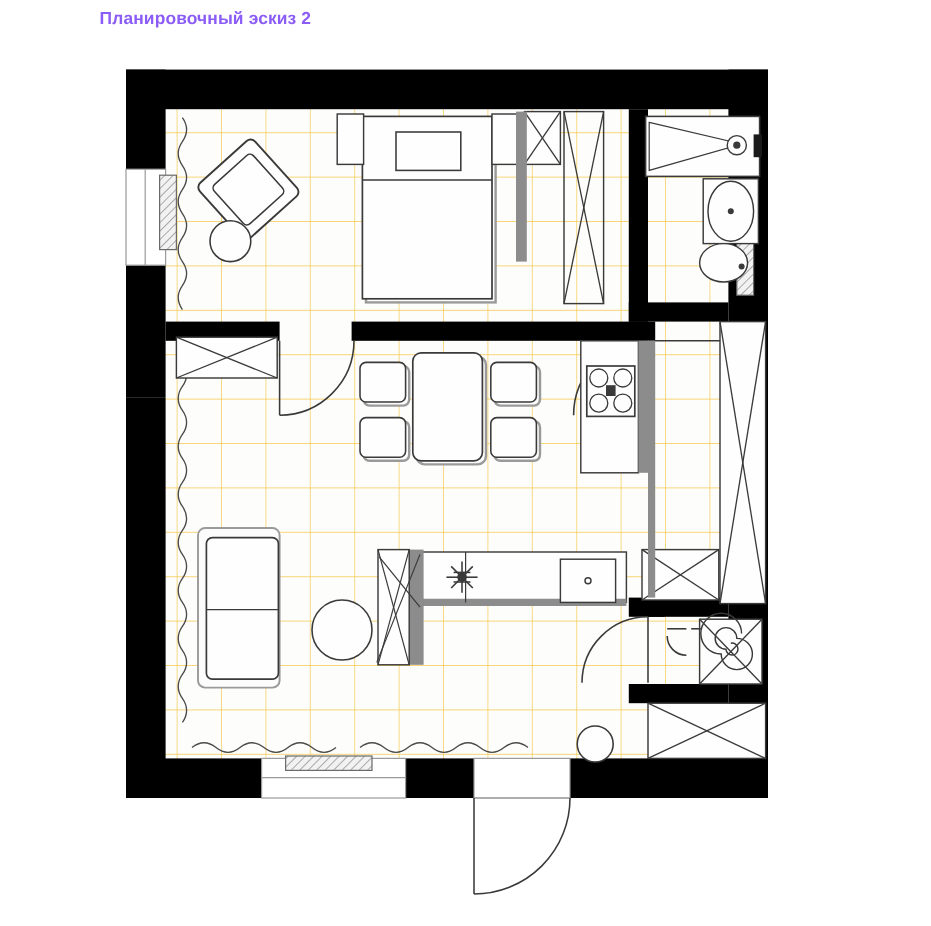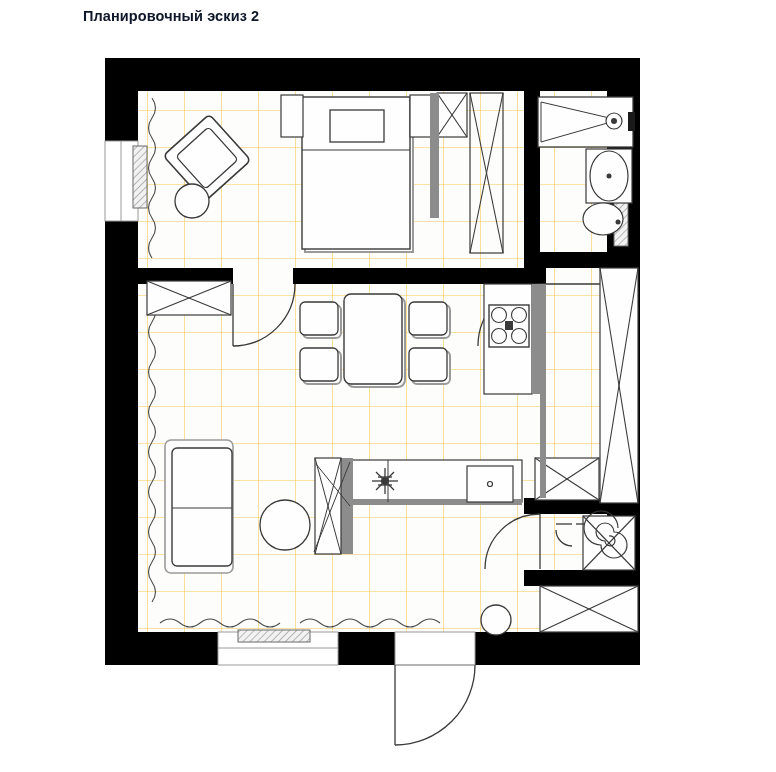--- a/index.html
+++ b/index.html
@@ -4,21 +4,21 @@
 <style>
   html,body{margin:0;padding:0;}
   body{
     width:776px;height:772px;
     background:#ffffff;
     font-family:"Liberation Sans", sans-serif;
     overflow:hidden;
   }
   #page-title{
     position:absolute;left:83px;top:8px;
-    font-size:14.5px;font-weight:bold;color:#0f172a;
+    font-size:14.5px;font-weight:bold;color:#8b5cf6;
     letter-spacing:.1px;white-space:nowrap;
   }
   #plan-wrap{
     position:absolute;left:0;top:0;width:776px;height:772px;
   }
   svg{display:block;}
 </style>
 </head>
 <body>
 

